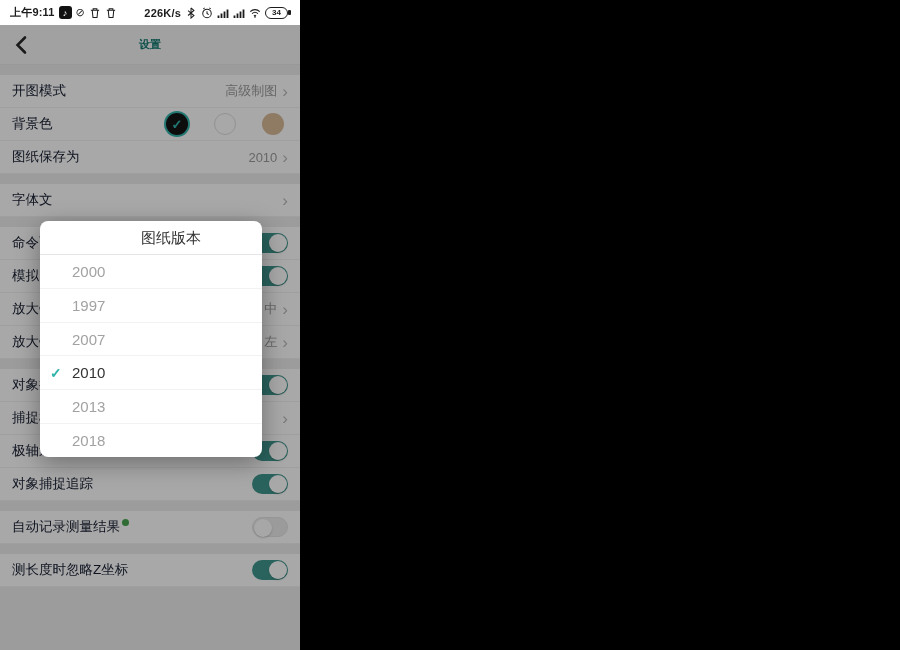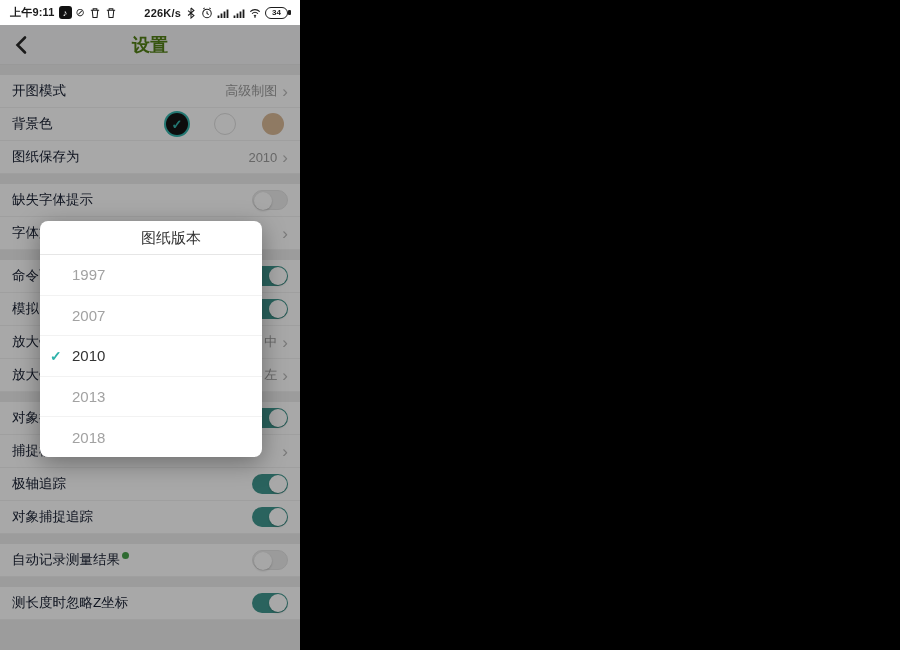--- a/index.html
+++ b/index.html
@@ -78,21 +78,21 @@
            justify-content:center; cursor:pointer; }
   .colorwheel { width:19px; height:19px; border-radius:50%; position:relative;
     background:conic-gradient(#f00,#ff8000,#ff0,#0c0,#0cc,#00f,#c0c,#f00); }
   .colorwheel::after { content:""; position:absolute; left:6px; top:6px; width:7px; height:7px;
     border-radius:50%; background:#fff; }
   .cad { position:absolute; left:10px; top:215px; }
 
   
   .set-header { height:40px; background:#f5f5f6; display:flex; align-items:center; justify-content:center;
                 position:relative; border-bottom:1px solid #e8e8e8; }
-  .set-title { font-size:18px; color:#4d7c0f; font-weight:600;text-align:center; }
+  .set-title { font-size:11px; color:#0f766e; font-weight:600;text-align:center; }
   .back-btn { position:absolute; left:6px; top:4px; width:32px; height:32px; background:none; border:none;
               display:flex; align-items:center; justify-content:center; cursor:pointer; }
   .set-list { background:#ececec; }
   .sgap { height:10px; background:#ececec; }
   .srow { height:33px; background:#fff; display:flex; align-items:center; padding:0 12px;
           border-bottom:1px solid #f1f1f1; cursor:pointer; }
   .slabel { flex:1; font-size:13.5px; color:#0f172a; white-space:nowrap; overflow:hidden; }
   .svalue { font-size:13px; color:#999; }
   .chev { font-size:17px; color:#b8b8b8; margin-left:5px; line-height:1; }
   .toggle { width:36px; height:20px; border-radius:10px; position:relative; flex:none; }
@@ -548,26 +548,20 @@
           <span class="swatch sw-tan"></span>
         </span>
       </div>
       <div class="srow">
         <span class="slabel">图纸保存为</span>
         <span class="svalue">2010</span>
         <span class="chev">›</span>
       </div>
       <div class="sgap"></div>
       <div class="srow">
-        <span class="slabel">缺失字体提示</span>
-        <span class="toggle off">
-            <span class="knob"></span>
-          </span>
-      </div>
-      <div class="srow">
         <span class="slabel">字体文</span>
         <span class="chev">›</span>
       </div>
       <div class="sgap"></div>
       <div class="srow">
         <span class="slabel">命令面</span>
         <span class="toggle on">
             <span class="knob"></span>
           </span>
       </div>
@@ -626,20 +620,24 @@
       </div>
       <div class="sgap" style="height:30px"></div>
     </div>
 
     <div class="dim"></div>
 
     <div class="modal">
       <div class="m-title">图纸版本</div>
       <div class="m-opt">
           <span class="m-check"></span>
+          <span>2000</span>
+        </div>
+      <div class="m-opt">
+          <span class="m-check"></span>
           <span>1997</span>
         </div>
       <div class="m-opt">
           <span class="m-check"></span>
           <span>2007</span>
         </div>
       <div class="m-opt selected">
           <span class="m-check">✓</span>
           <span>2010</span>
         </div>

